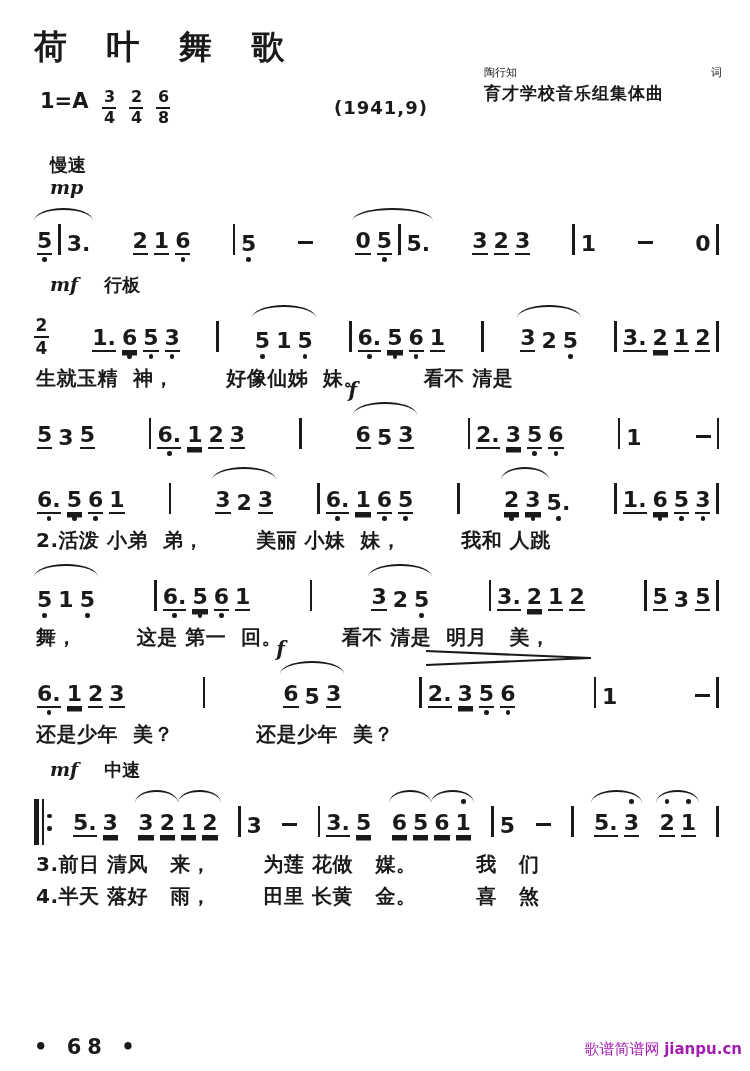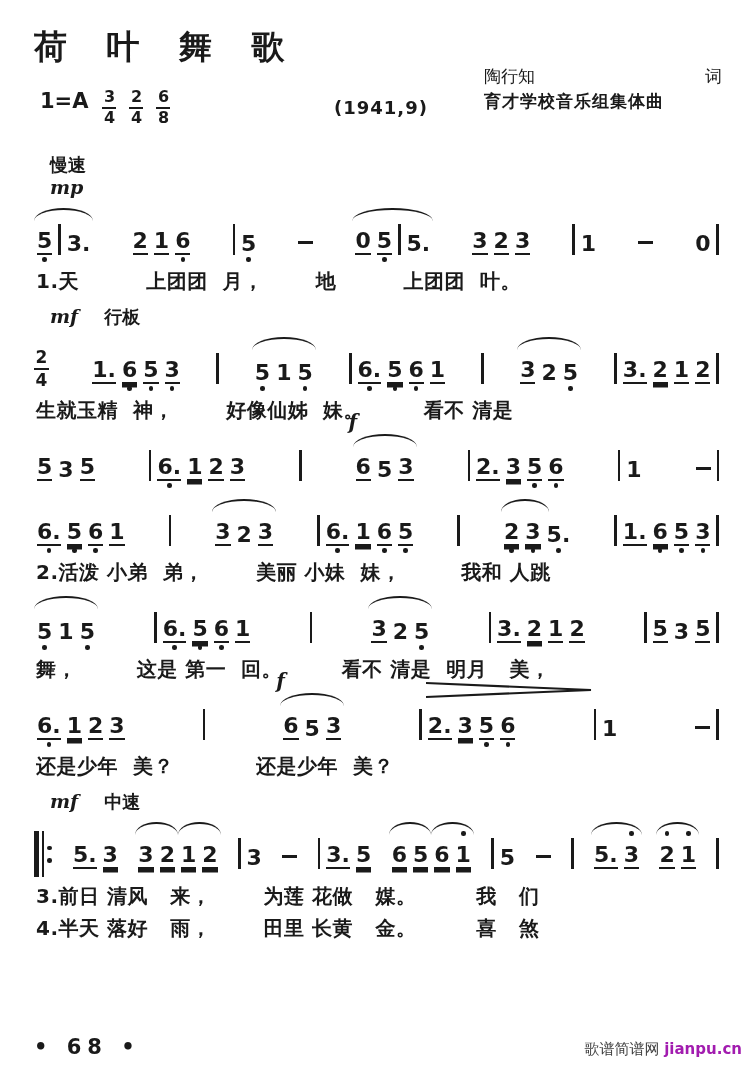--- a/index.html
+++ b/index.html
@@ -10,21 +10,21 @@
     font-family:"DejaVu Sans","Liberation Sans",sans-serif;
     padding:14px 28px 0 34px;position:relative;overflow:hidden;
   }
   
   .header{position:relative;height:128px;}
   .title{
     text-align:left;font-size:33px;font-weight:bold;letter-spacing:14px;
     margin:11px 40px 0 0;white-space:pre;
   }
   .credits{position:absolute;right:0px;top:40px;width:238px;}
-  .credits .cr1{display:flex;justify-content:space-between;font-size:17px;}
+  .credits .cr1{display:flex;justify-content:space-between;font-size:11px;}
   .credits .cr2{font-size:17px;font-weight:bold;margin-top:2px;letter-spacing:1px;}
   .keyrow{position:absolute;left:6px;top:64px;display:flex;align-items:flex-start;gap:14px;
     font-weight:bold;font-size:21px;}
   .fraclist{display:flex;gap:13px;align-items:center;}
   .frac{display:inline-flex;flex-direction:column;align-items:center;font-size:16px;font-weight:bold;line-height:1;}
   .frac .fbar{width:14px;height:2px;background:var(--ink);margin:1.5px 0;}
   .date{position:absolute;left:300px;top:72px;font-weight:bold;font-size:18px;letter-spacing:1px;}
   
   .mline{margin-bottom:9px;position:relative;}
   .premarks{display:flex;gap:26px;align-items:baseline;line-height:23px;margin-left:16px;}
@@ -278,21 +278,20 @@
           </span>
           <span class="tok">
             <span class="hirow"></span>
             <span class="mid">
               <i class="barline"></i>
             </span>
             <span class="lorow"></span>
           </span>
         </span>
       </div>
-      <div class="lyrics">1.天         上团团  月，       地         上团团  叶。</div>
     </div>
     <div class="mline">
       <div class="premarks">
         <span class="pm dyn">mf</span>
         <span class="pm tempo">行板</span>
       </div>
       <div class="notesrow">
         <span class="tsig">
           <span>2</span>
           <i class="fbar"></i>
@@ -1437,16 +1436,16 @@
         </span>
       </div>
       <div class="lyrics">3.前日 清风   来，       为莲 花做   媒。        我   们</div>
       <div class="lyrics">4.半天 落好   雨，       田里 长黄   金。        喜   煞</div>
     </div>
   </div>
 
 <div class="footer">
   <span class="pagenum">• 68 •</span>
   <span class="watermark">
-    <span class="wm-site" style="color: #404040;">歌谱简谱网</span>
+    <span class="wm-site" style="color: #a21caf;">歌谱简谱网</span>
     <span class="wm-domain" style="color: #a21caf;">jianpu.cn</span>
   </span>
 </div>
 
 </body></html>

